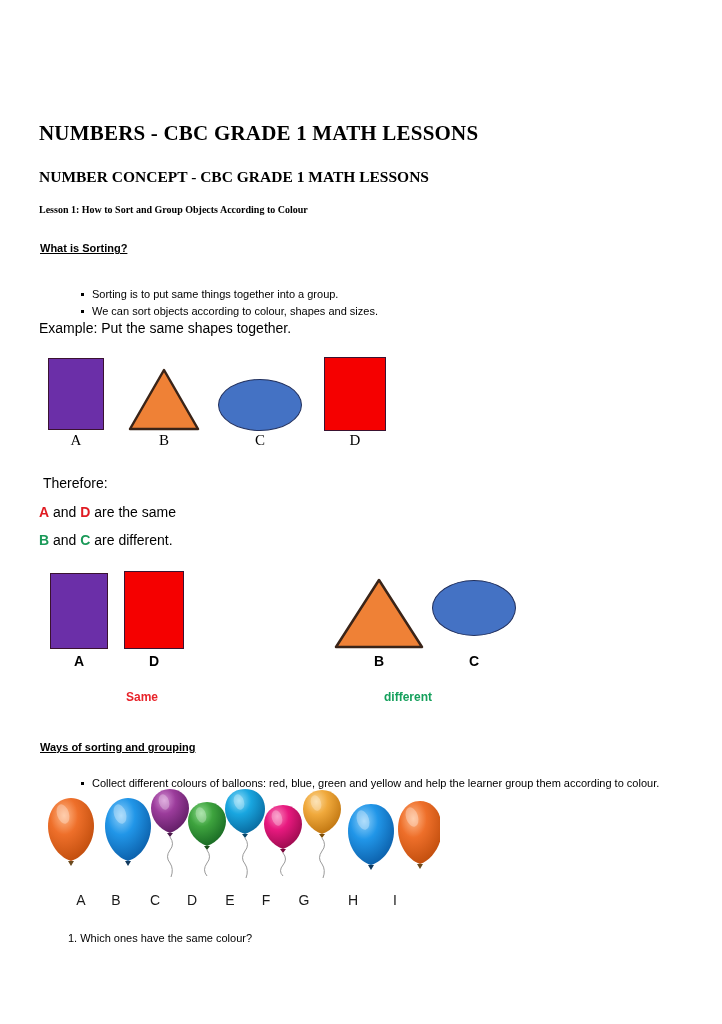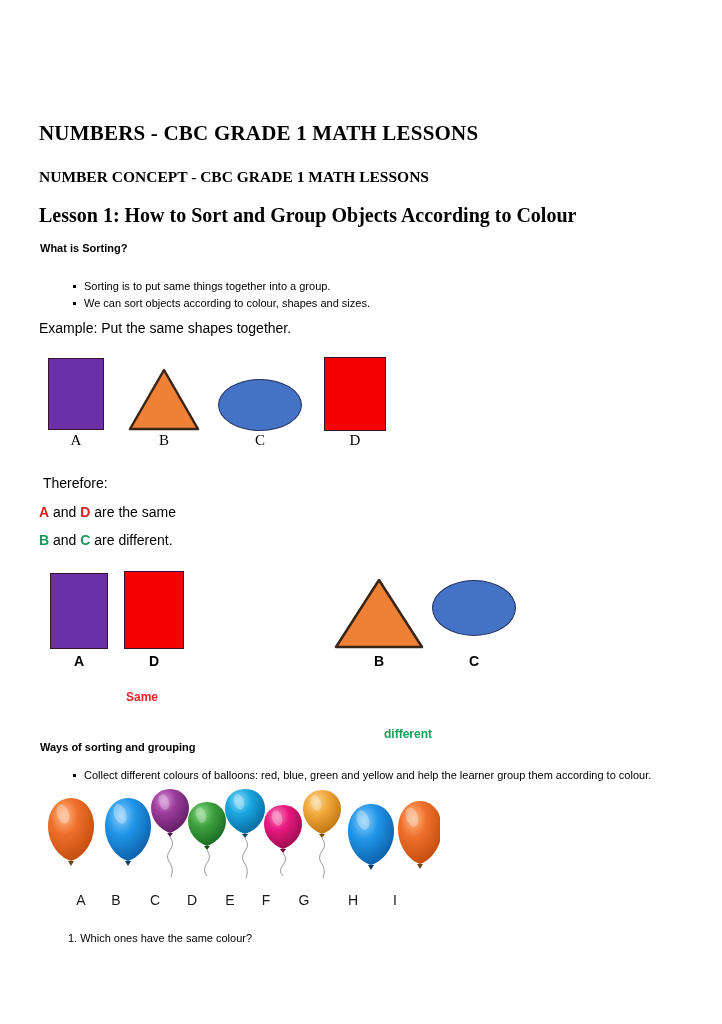--- a/index.html
+++ b/index.html
@@ -39,37 +39,38 @@
     font-family: "Liberation Serif", serif;
     font-weight: bold;
     font-size: 15.5px;
     white-space: nowrap;
   }
   .h-lesson {
     position: absolute;
     left: 39px; top: 204px;
     font-family: "Liberation Serif", serif;
     font-weight: bold;
-    font-size: 20px;
+    font-size: 10px;
     white-space: nowrap;
   }
 
   
   .sec-head {
     position: absolute;
     font-weight: bold;
     font-size: 11px;
+    text-decoration: underline;
     white-space: nowrap;
   }
   #sorting-head { left: 40px; top: 242px; }
   #ways-head    { left: 40px; top: 733px; margin-top: 8px; }
 
   .bullet-list {
     position: absolute;
-    margin: 4px;
+    margin: 12px;
     padding: 0;
     list-style: none;
   }
   .bullet-list li {
     position: relative;
     padding-left: 11px;
     font-size: 11px;
     line-height: 17px;
     white-space: nowrap;
   }
@@ -129,21 +130,21 @@
   }
 
   
   .caption {
     position: absolute;
     font-weight: bold;
     font-size: 12px;
     white-space: nowrap;
   }
   #caption-same { left: 126px; top: 690px; color: #E8242B; }
-  #caption-diff { left: 384px; top: 727px; color: #15A05C; }
+  #caption-diff { left: 384px; top: 690px; color: #15A05C; }
 
   
   #balloons {
     position: absolute;
     left: 40px; top: 788px;
     width: 400px; height: 100px;
   }
   .letters-row {
     position: absolute;
     left: 40px; top: 892px;

